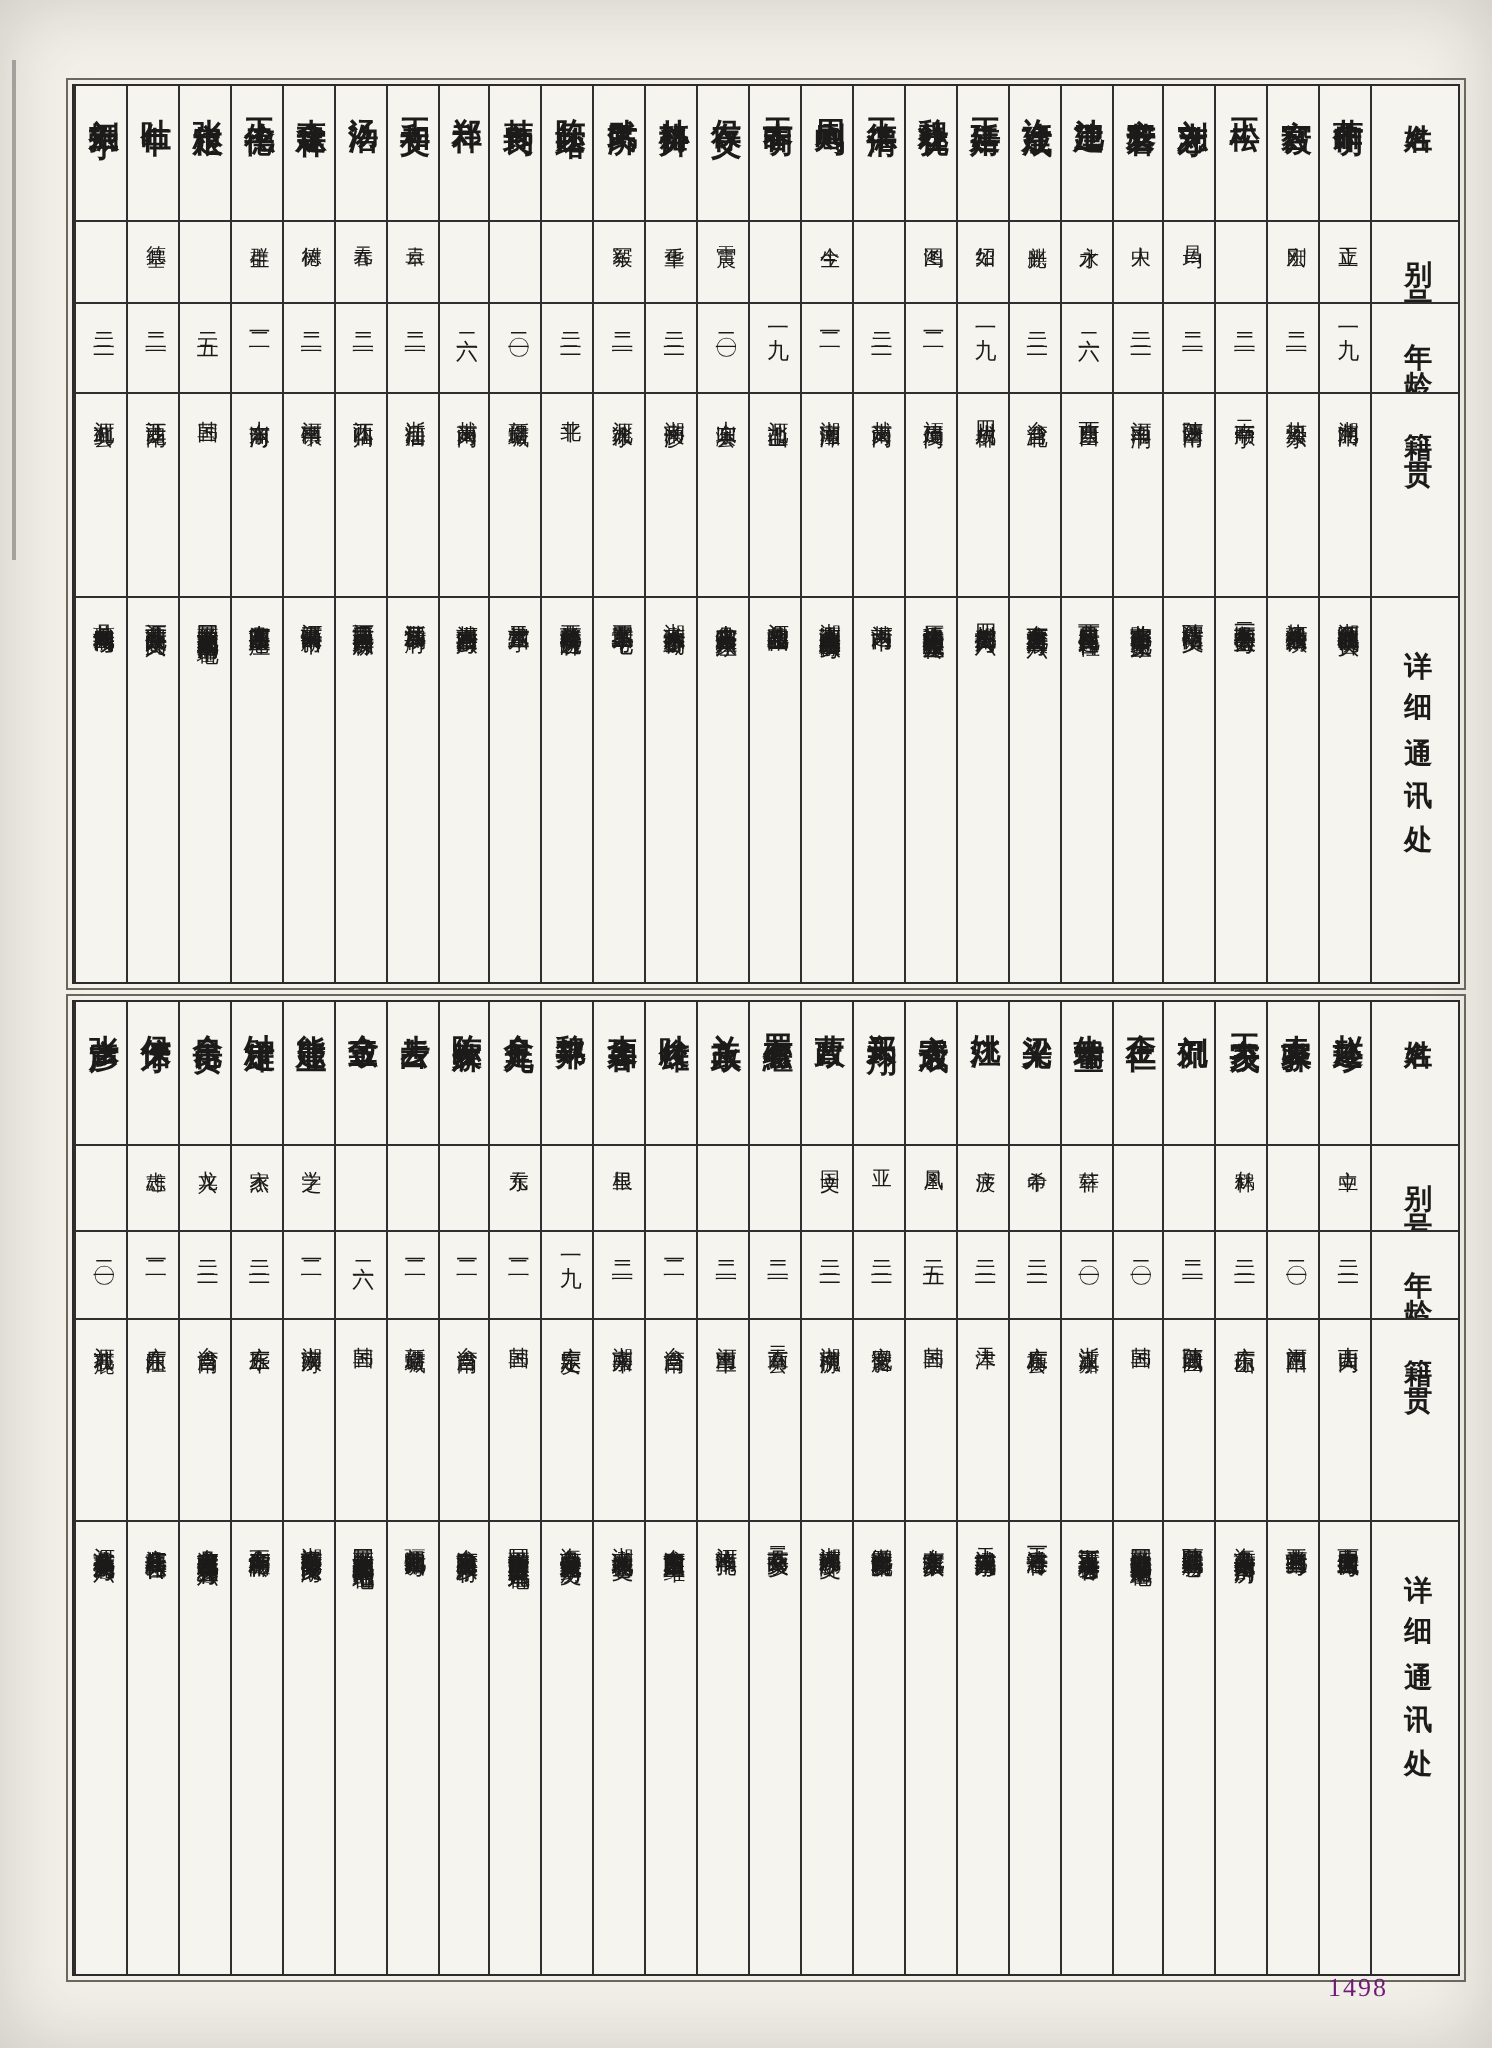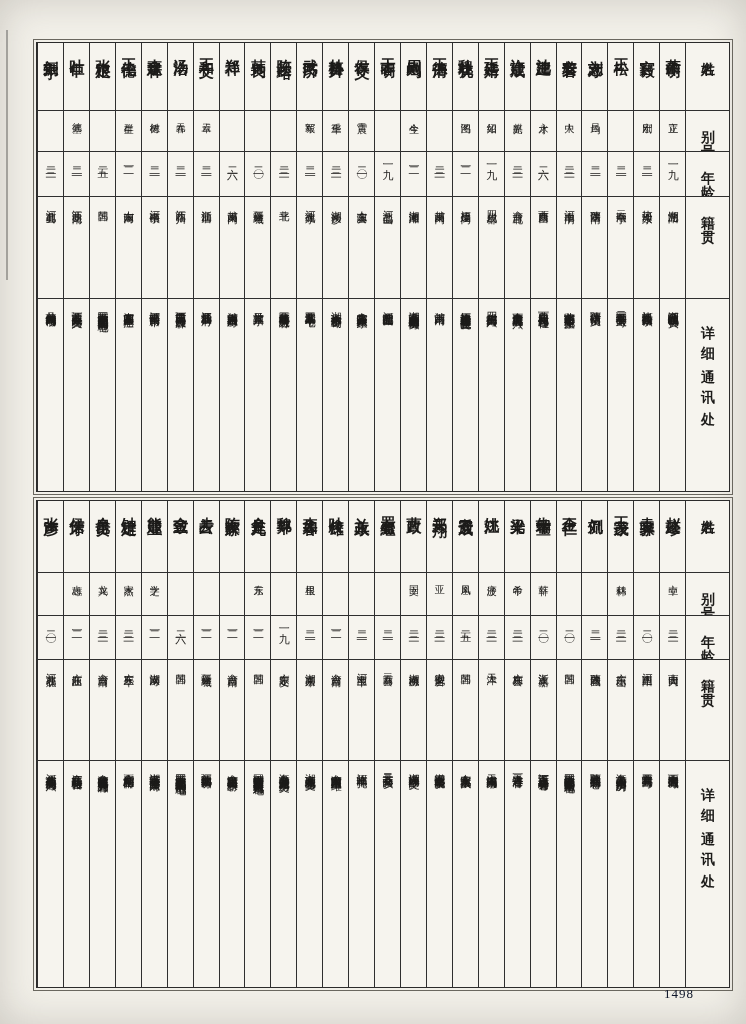--- a/index.html
+++ b/index.html
@@ -21,21 +21,21 @@
   .t-bot .cell-name{height:72px}.t-bot .cell-alias{height:43px}.t-bot .cell-age{height:44px}.t-bot .cell-origin{height:101px}
   .vtext{writing-mode:vertical-rl;text-orientation:upright;color:#1c1b19;}
   .t-name{font-size:15px;font-weight:700;letter-spacing:2px;padding-top:4px;}
   .t-alias{font-size:10px;letter-spacing:1px;padding-top:4px;}
   .t-age{font-size:11px;letter-spacing:2px;padding-top:6px;}
   .t-origin{font-size:10.5px;letter-spacing:1px;padding-top:5px;}
   .t-address{font-size:11px;line-height:13px;letter-spacing:.5px;padding-top:4px;padding-bottom:8px;}
   .h-label{font-size:14px;font-weight:700;padding-top:8px;}
   .h-2{letter-spacing:14px;}
   .h-addr{letter-spacing:22px;padding-top:14px;}
-  .page-number{position:absolute;right:52px;bottom:22px;font-size:13px;color:#0f172a;
+  .page-number{position:absolute;right:52px;bottom:22px;font-size:13px;color:#701a75;
                font-family:"Liberation Serif","DejaVu Serif",serif;letter-spacing:1px;}
 </style>
 </head>
 <body>
 
 <div class="page">
 
   <div class="dtable t-top" id="table-top">
     <div class="col col-hdr">
       <div class="cell cell-name">

